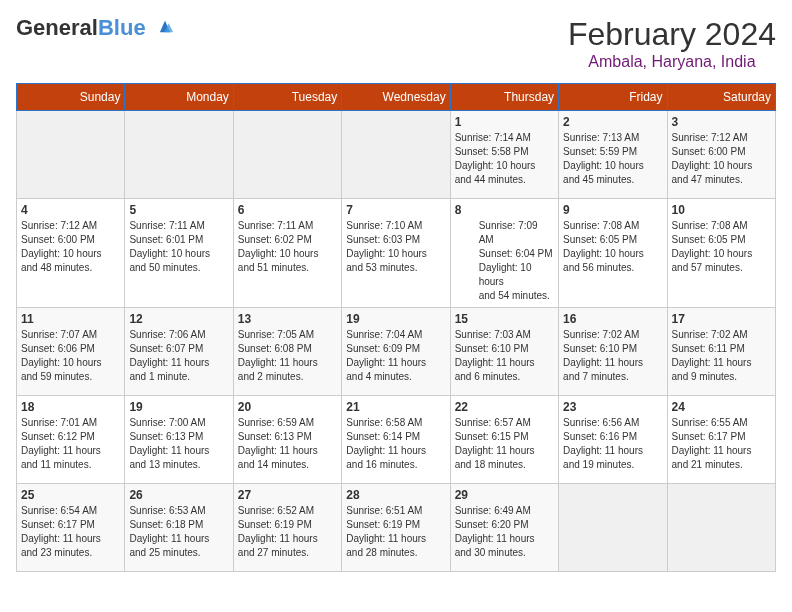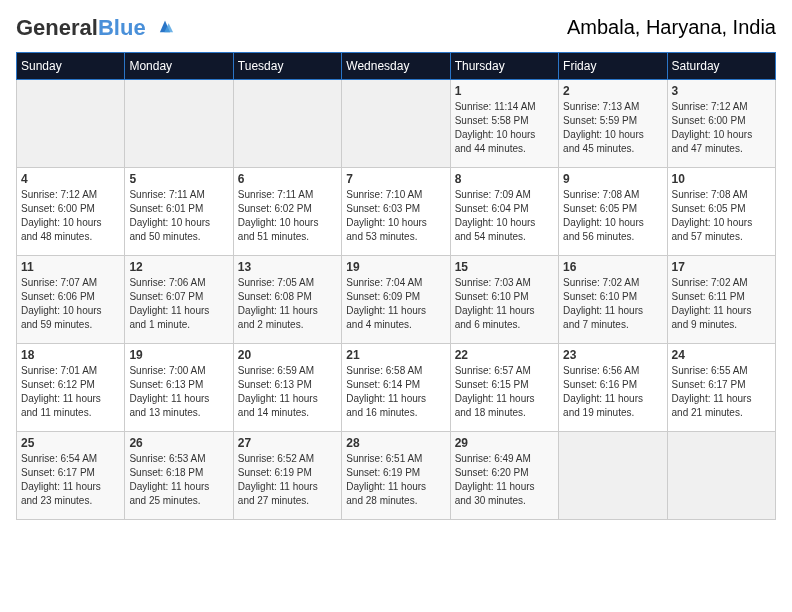--- a/index.html
+++ b/index.html
@@ -28,35 +28,35 @@
     }
     .title-block {
       text-align: right;
     }
     .title-block h1 {
       font-size: 32px;
       font-weight: normal;
       color: #333;
     }
     .title-block h2 {
-      font-size: 20px;
+      font-size: 16px;
       font-weight: normal;
-      color: #000000;
+      color: #701a75;
       text-align: center;
     }
     table {
       width: 100%;
       border-collapse: collapse;
       font-size: 11px;
     }
     thead tr th {
-      background-color: #0f172a;
+      background-color: #c2410c;
       color: #fff;
       padding: 6px 4px;
-      text-align: left;
+      text-align: right;
       font-size: 12px;
       font-weight: normal;
       border: 1px solid #2a75c7;
     }
     tbody tr td {
       border: 1px solid #ccc;
       vertical-align: top;
       padding: 4px;
       height: 88px;
       width: calc(100% / 7);
@@ -94,20 +94,21 @@
           <span style="color:#333;">General</span><span style="color:#4a90d9;">Blue</span>
           <svg class="logo-icon" viewBox="0 0 30 30" style="display:inline-block;width:22px;height:22px;margin-left:2px;vertical-align:middle;">
             <polygon points="8,22 15,6 22,22" fill="#2a75c7"></polygon>
             <polygon points="14,22 20,10 26,22" fill="#4a9fe0" opacity="0.8"></polygon>
           </svg>
         </div>
       </div>
     </div>
   </div>
   <div class="title-block">
+    <h1>February 2024</h1>
     <h2>Ambala, Haryana, India</h2>
   </div>
 </div>
 
 <table>
   <thead>
     <tr>
     <th>Sunday</th>
         <th>Monday</th>
         <th>Tuesday</th>
@@ -118,21 +119,21 @@
       </tr>
   </thead>
   <tbody id="calendar-body">
   <tr>
         <td class="empty-cell"></td>
         <td class="empty-cell"></td>
         <td class="empty-cell"></td>
         <td class="empty-cell"></td>
         <td>
           <span class="day-num">1</span>
-          <div class="day-info" style="white-space: pre-line;">Sunrise: 11:14 AM
+          <div class="day-info" style="white-space: pre-line;">Sunrise: 7:14 AM
 Sunset: 5:58 PM
 Daylight: 10 hours
 and 44 minutes.</div>
         </td>
         <td>
           <span class="day-num">2</span>
           <div class="day-info" style="white-space: pre-line;">Sunrise: 7:13 AM
 Sunset: 5:59 PM
 Daylight: 10 hours
 and 45 minutes.</div>
@@ -169,21 +170,21 @@
         </td>
         <td>
           <span class="day-num">7</span>
           <div class="day-info" style="white-space: pre-line;">Sunrise: 7:10 AM
 Sunset: 6:03 PM
 Daylight: 10 hours
 and 53 minutes.</div>
         </td>
         <td>
           <span class="day-num">8</span>
-          <div class="day-info" style="white-space: pre-line;">Sunrise: 7:09 AM
+          <div class="day-info" style="white-space: pre-line; margin-left: 24px;">Sunrise: 7:09 AM
 Sunset: 6:04 PM
 Daylight: 10 hours
 and 54 minutes.</div>
         </td>
         <td>
           <span class="day-num">9</span>
           <div class="day-info" style="white-space: pre-line;">Sunrise: 7:08 AM
 Sunset: 6:05 PM
 Daylight: 10 hours
 and 56 minutes.</div>

